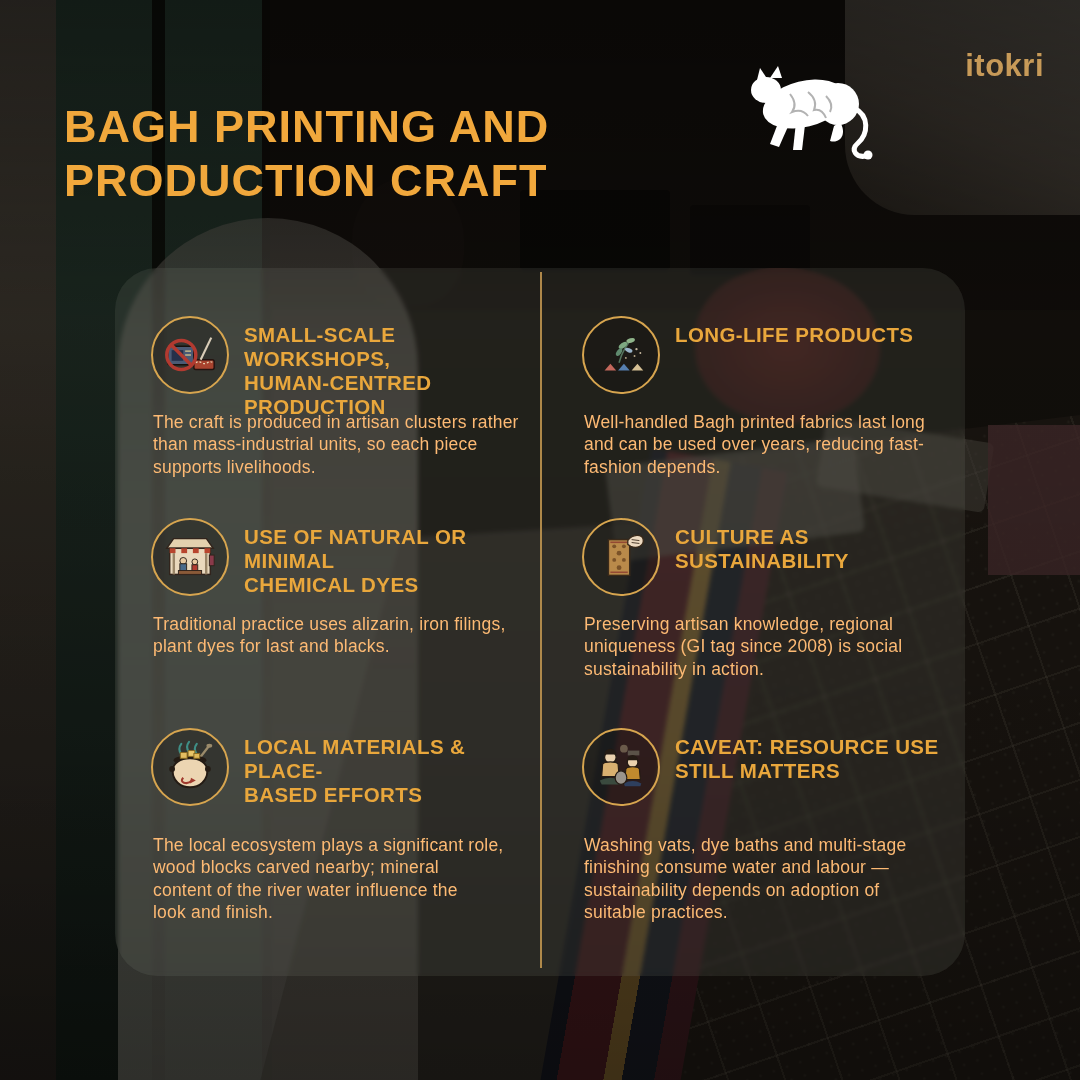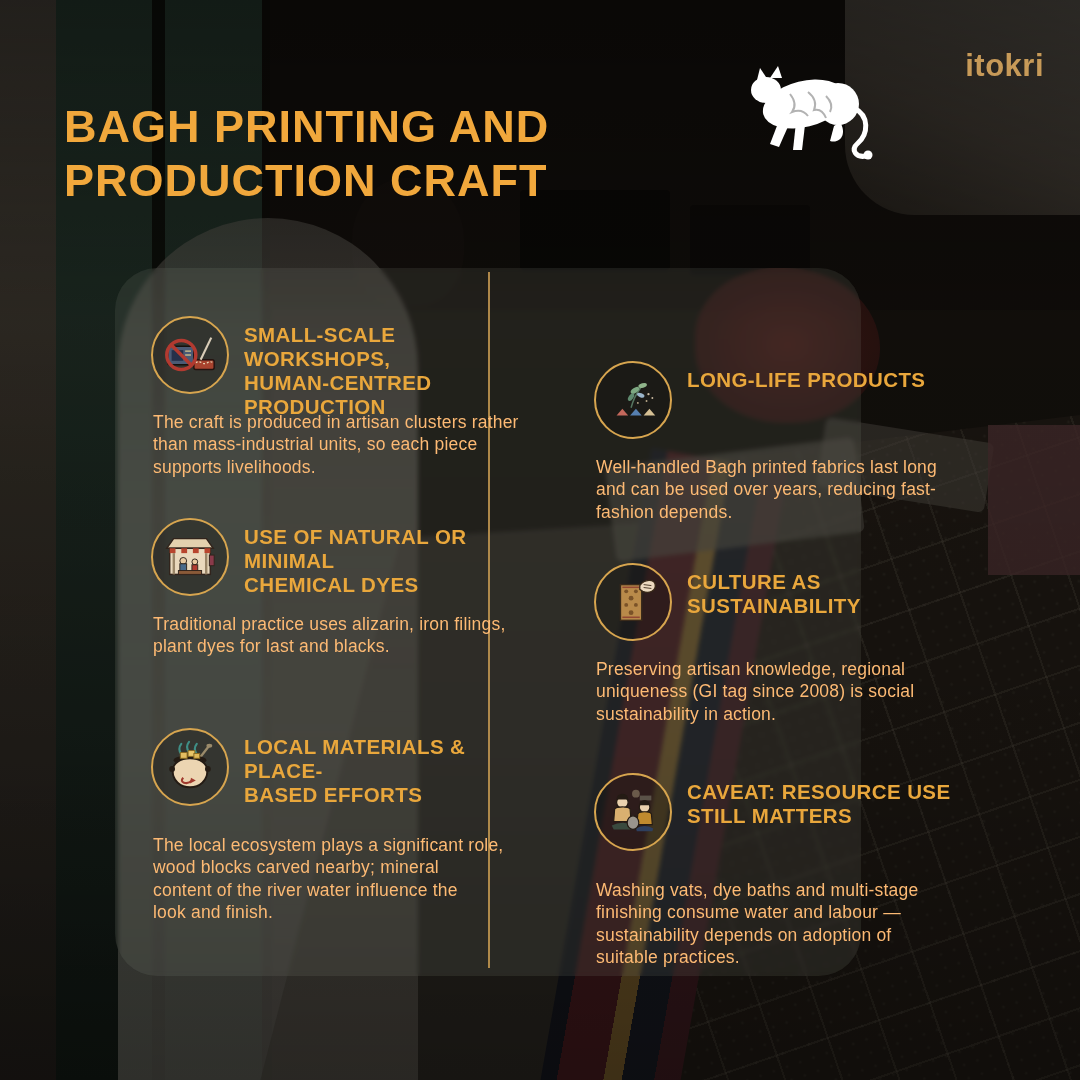--- a/index.html
+++ b/index.html
@@ -50,28 +50,28 @@
                rgba(12,9,6,.42); }
 
   
   .logo { position:absolute; top:48px; right:36px; font-size:31px; font-weight:700;
     color:#c79a58; letter-spacing:.5px;margin-left:40px; }
   .title { position:absolute; top:100px; left:16px; width:1080px; text-align:left;
     color:#f1a83c; font-weight:700; font-size:45px; line-height:1.2; letter-spacing:1px; z-index:3;padding-left:48px; }
   .tiger { position:absolute; left:742px; top:48px; width:148px; height:118px; z-index:2; }
 
   
-  .panel { position:absolute; left:115px; top:268px; width:746px; height:708px;
+  .panel { position:absolute; left:115px; top:268px; width:850px; height:708px;
     border-radius:42px; background:rgba(158,162,150,.13);
     backdrop-filter:blur(2px); z-index:4; }
   .divider { position:absolute; left:50%; top:4px; bottom:8px; width:2px;
     background:#be9350; opacity:.9; }
   .col { position:absolute; top:48px; width:392px; }
   .col-left { left:36px; }
-  .col-right { left:479px; width:382px;margin-top:45px; }
+  .col-right { left:467px; width:382px; }
   .section { position:relative; height:202px; }
   .section:nth-child(2) { height:210px; }
   .section-head { display:flex; align-items:flex-start; gap:15px; }
   .icon-circle { width:78px; height:78px; border-radius:50%; flex-shrink:0;
     border:2px solid #d7a54f; background:rgba(18,14,10,.30);
     display:flex; align-items:center; justify-content:center; }
   .section-title { padding-top:7px; color:#e9a73c; font-weight:700; font-size:20.5px;
     line-height:1.17; letter-spacing:.4px; white-space:pre-line; }
   .section-body { position:absolute; left:2px; top:95px; color:#fdba74; font-size:17.5px;
     line-height:1.28; letter-spacing:.2px; white-space:pre-line; width:400px; }

